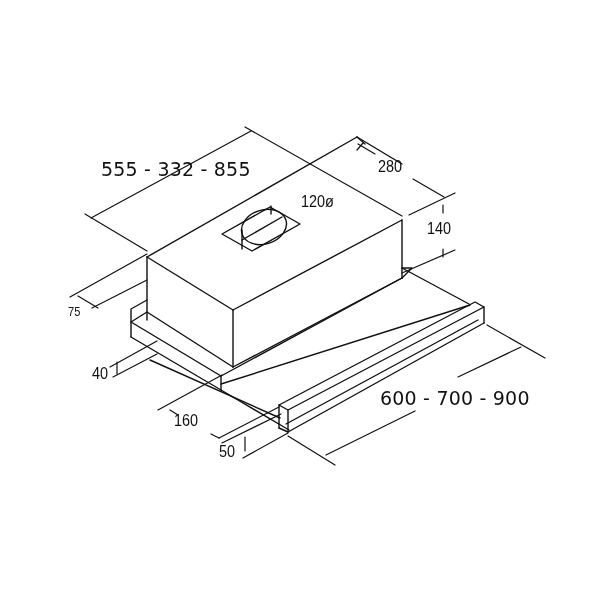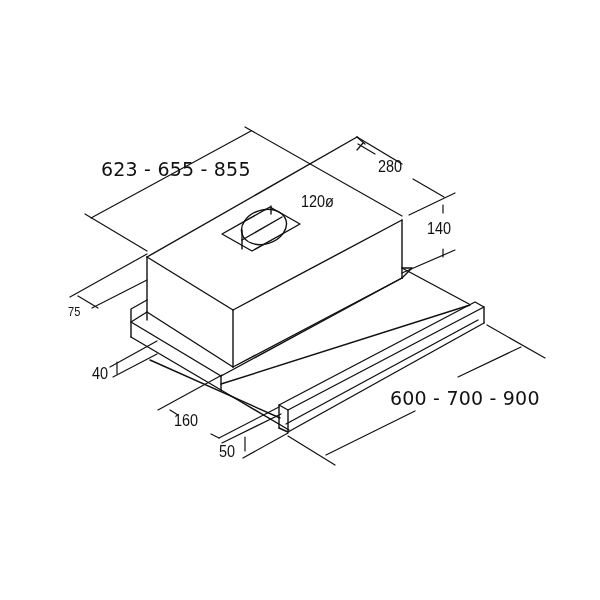--- a/index.html
+++ b/index.html
@@ -102,21 +102,21 @@
     <line class="dim" x1="243" y1="458" x2="288" y2="433"></line>
     <line class="dim" x1="245" y1="437" x2="245" y2="451"></line>
 
     <line class="dim" x1="288" y1="436" x2="335" y2="465"></line>
     <line class="dim" x1="326" y1="455" x2="415" y2="411"></line>
     <line class="dim" x1="458" y1="377" x2="521" y2="347"></line>
     <line class="dim" x1="487" y1="325" x2="545" y2="358"></line>
   </g>
 </svg>
 
-<div class="lbl big" style="left:101px;top:160px;">623 - 655 - 855</div>
+<div class="lbl big" style="left:101px;top:160px;">555 - 332 - 855</div>
 <div class="lbl cond" style="left:378px;top:158px;">280</div>
 <div class="lbl cond" style="left:301px;top:193px;">120ø</div>
 <div class="lbl cond" style="left:427px;top:220px;">140</div>
 <div class="lbl small" style="left:68px;top:305px;">75</div>
 <div class="lbl cond" style="left:92px;top:365px;">40</div>
 <div class="lbl cond" style="left:174px;top:412px;">160</div>
 <div class="lbl cond" style="left:219px;top:443px;">50</div>
-<div class="lbl big" style="left:390px;top:389px;">600 - 700 - 900</div>
+<div class="lbl big" style="left:380px;top:389px;">600 - 700 - 900</div>
 
 </body></html>

